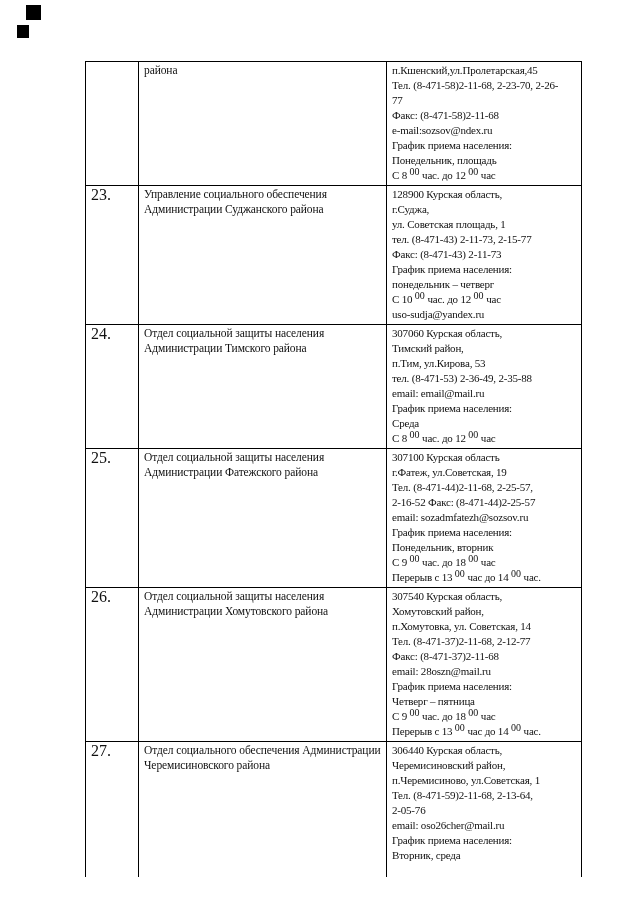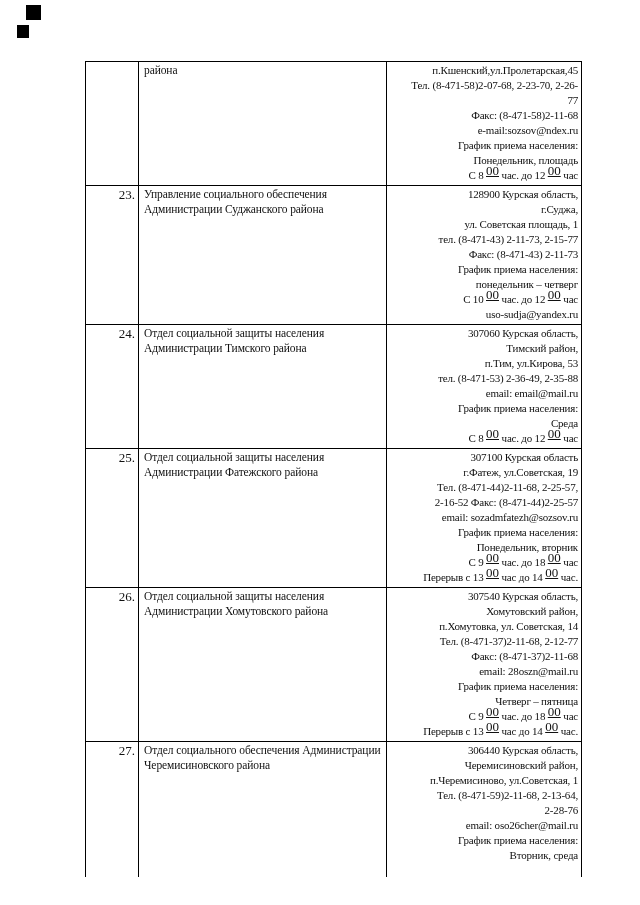--- a/index.html
+++ b/index.html
@@ -32,64 +32,62 @@
   }
   table.contacts td {
     border: 1px solid #000;
     vertical-align: top;
     padding: 1px 3px 2px 5px;
   }
   tr:last-child td { border-bottom: none; padding-bottom: 14px; }
 
   td.num {
     width: 44px;
-    text-align: right;
-    font-size: 13px;
+    text-align: left;
+    font-size: 16px;
     line-height: 15px;
     padding-left: 2px;
     padding-right: 2px;
   }
   td.name {
     width: 239px;
     font-size: 11.5px;
     line-height: 15px;
     letter-spacing: -0.1px;
   }
   td.det {
     width: 186px;
     font-size: 11px;
     line-height: 15px;
     letter-spacing: -0.2px;
-    text-align: right;
   }
   td.det .line { white-space: normal; }
   td.det sup {
-    font-size: 13px;
+    font-size: 10px;
     line-height: 0;
     vertical-align: 4px;
     letter-spacing: 0;
-    text-decoration: underline;
   }
   .u { }
 </style>
 </head>
 <body>
 
 <div class="page">
   <div class="artifact a1"></div>
   <div class="artifact a2"></div>
 
   <table class="contacts">
     <tbody id="rows">
         <tr>
     <td class="num"></td>
     <td class="name">района</td>
     <td class="det">
             <div class="line">п.Кшенский,ул.Пролетарская,45</div>
-            <div class="line">Тел. (8-471-58)2-07-68, 2-23-70, 2-26-</div>
+            <div class="line">Тел. (8-471-58)2-11-68, 2-23-70, 2-26-</div>
             <div class="line">77</div>
             <div class="line">Факс: (8-471-58)2-11-68</div>
             <div class="line">e-mail:sozsov@ndex.ru</div>
             <div class="line">График приема населения:</div>
             <div class="line">Понедельник, площадь</div>
             <div class="line">С 8 <sup>00</sup> час. до 12 <sup>00</sup> час</div>
           </td>
   </tr>
         <tr>
     <td class="num">23.</td>
@@ -152,21 +150,21 @@
           </td>
   </tr>
         <tr>
     <td class="num">27.</td>
     <td class="name">Отдел социального обеспечения Администрации Черемисиновского района</td>
     <td class="det">
             <div class="line">306440 Курская область,</div>
             <div class="line">Черемисиновский район,</div>
             <div class="line">п.Черемисиново, ул.Советская, 1</div>
             <div class="line">Тел. (8-471-59)2-11-68, 2-13-64,</div>
-            <div class="line">2-28-76</div>
+            <div class="line">2-05-76</div>
             <div class="line">email: <span class="u">oso26cher@mail.ru</span></div>
             <div class="line">График приема населения:</div>
             <div class="line">Вторник, среда</div>
           </td>
   </tr>
       </tbody>
   </table>
 </div>
 
 </body></html>

